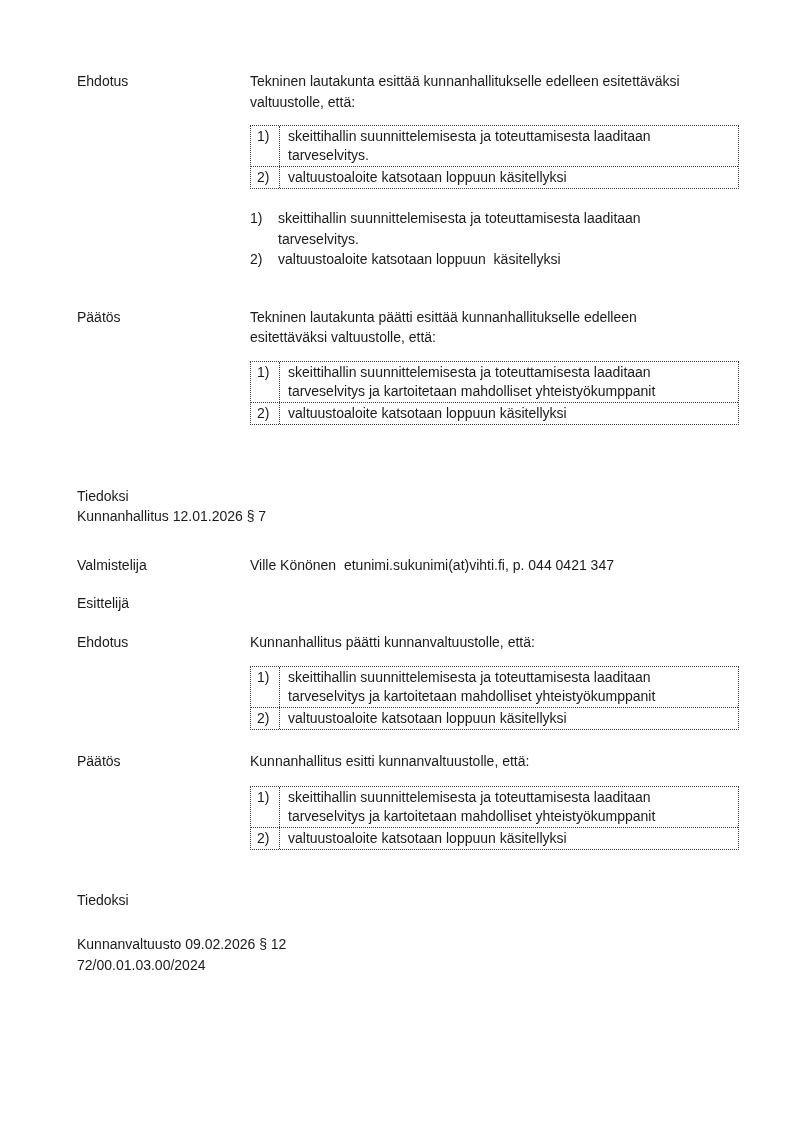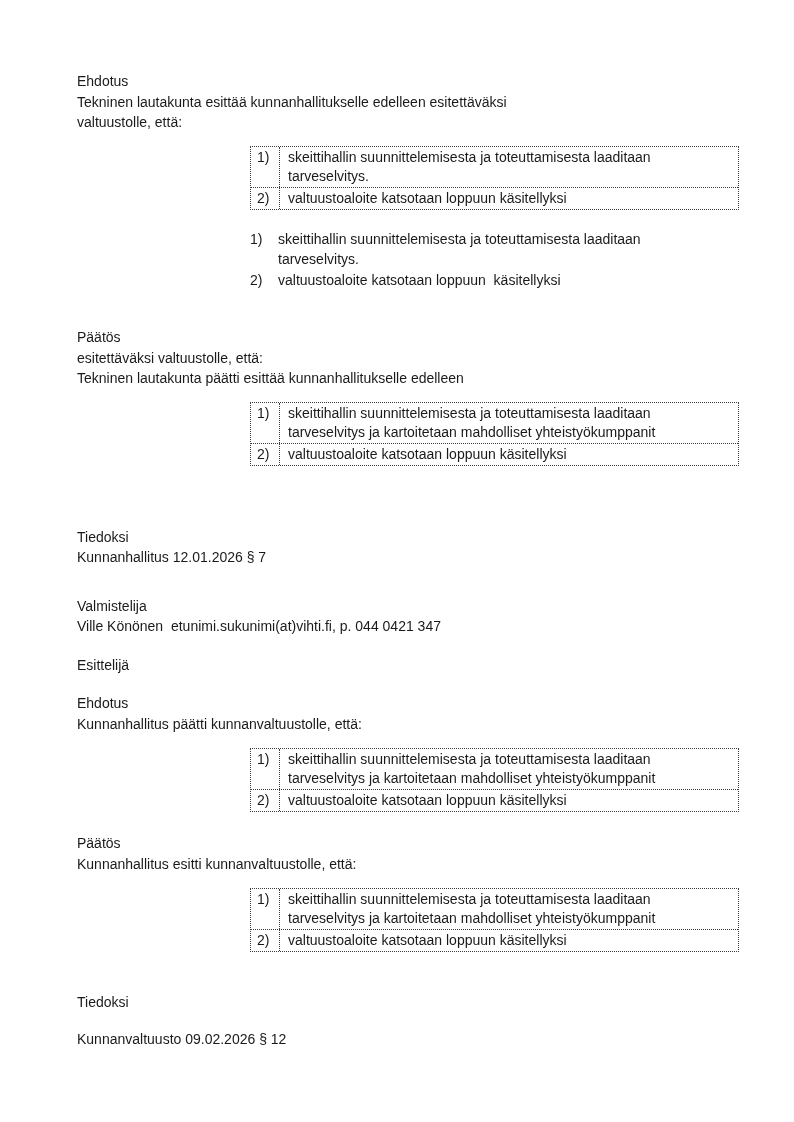--- a/index.html
+++ b/index.html
@@ -15,21 +15,21 @@
     line-height: 20.5px;
     color: #1a1a1a;
     overflow: hidden;
   }
   .page {
     box-sizing: border-box;
     width: 794px;
     height: 1122px;
     padding: 71px 40px 0 77px;
   }
-  .row { display: flex; flex-direction: column; }
+  .row { display: flex; }
   .label-col {
     width: 173px;
     flex-shrink: 0;
   }
   .body-col { width: 492px; }
   .line { white-space: pre; }
 
   
   .dotbox {
     box-sizing: border-box;
@@ -65,21 +65,21 @@
   .mt-box2      { margin-top: 13px; }
   .mt-tiedoksi1 { margin-top: 61px; }
   .mt-ref1      { margin-top: 0; }
   .mt-valm      { margin-top: 28px; }
   .mt-esit      { margin-top: 18px; }
   .mt-ehd2      { margin-top: 18px; }
   .mt-box3      { margin-top: 14px; }
   .mt-paat2     { margin-top: 21px; }
   .mt-box4      { margin-top: 14px; }
   .mt-tiedoksi2 { margin-top: 40px; }
-  .mt-ref2      { margin-top: 16px; }
+  .mt-ref2      { margin-top: 24px; }
 </style>
 </head>
 <body>
 
 <div class="page">
 
   <div class="row">
     <div class="label-col">Ehdotus</div>
     <div class="body-col">
       <div class="line">Tekninen lautakunta esittää kunnanhallitukselle edelleen esitettäväksi</div>
@@ -115,22 +115,22 @@
       <div class="plain-num">2)</div>
       <div class="plain-text">
         <div class="line">valtuustoaloite katsotaan loppuun  käsitellyksi</div>
       </div>
     </div>
   </div>
 
   <div class="row mt-tlpaatos">
     <div class="label-col">Päätös</div>
     <div class="body-col">
+      <div class="line">Tekninen lautakunta päätti esittää kunnanhallitukselle edelleen</div>
       <div class="line">esitettäväksi valtuustolle, että:</div>
-      <div class="line">Tekninen lautakunta päätti esittää kunnanhallitukselle edelleen</div>
     </div>
   </div>
 
   <div class="dotbox mt-box2">
     <div class="dotbox-row">
       <div class="dotbox-num">1)</div>
       <div class="dotbox-text">
         <div class="line">skeittihallin suunnittelemisesta ja toteuttamisesta laaditaan</div>
         <div class="line">tarveselvitys ja kartoitetaan mahdolliset yhteistyökumppanit</div>
       </div>
@@ -193,15 +193,16 @@
       <div class="dotbox-num">2)</div>
       <div class="dotbox-text">
         <div class="line">valtuustoaloite katsotaan loppuun käsitellyksi</div>
       </div>
     </div>
   </div>
 
   <div class="mt-tiedoksi2">Tiedoksi</div>
   <div class="mt-ref2">
     <div class="line">Kunnanvaltuusto 09.02.2026 § 12</div>
+    <div class="line">72/00.01.03.00/2024</div>
   </div>
 
 </div>
 
 </body></html>

